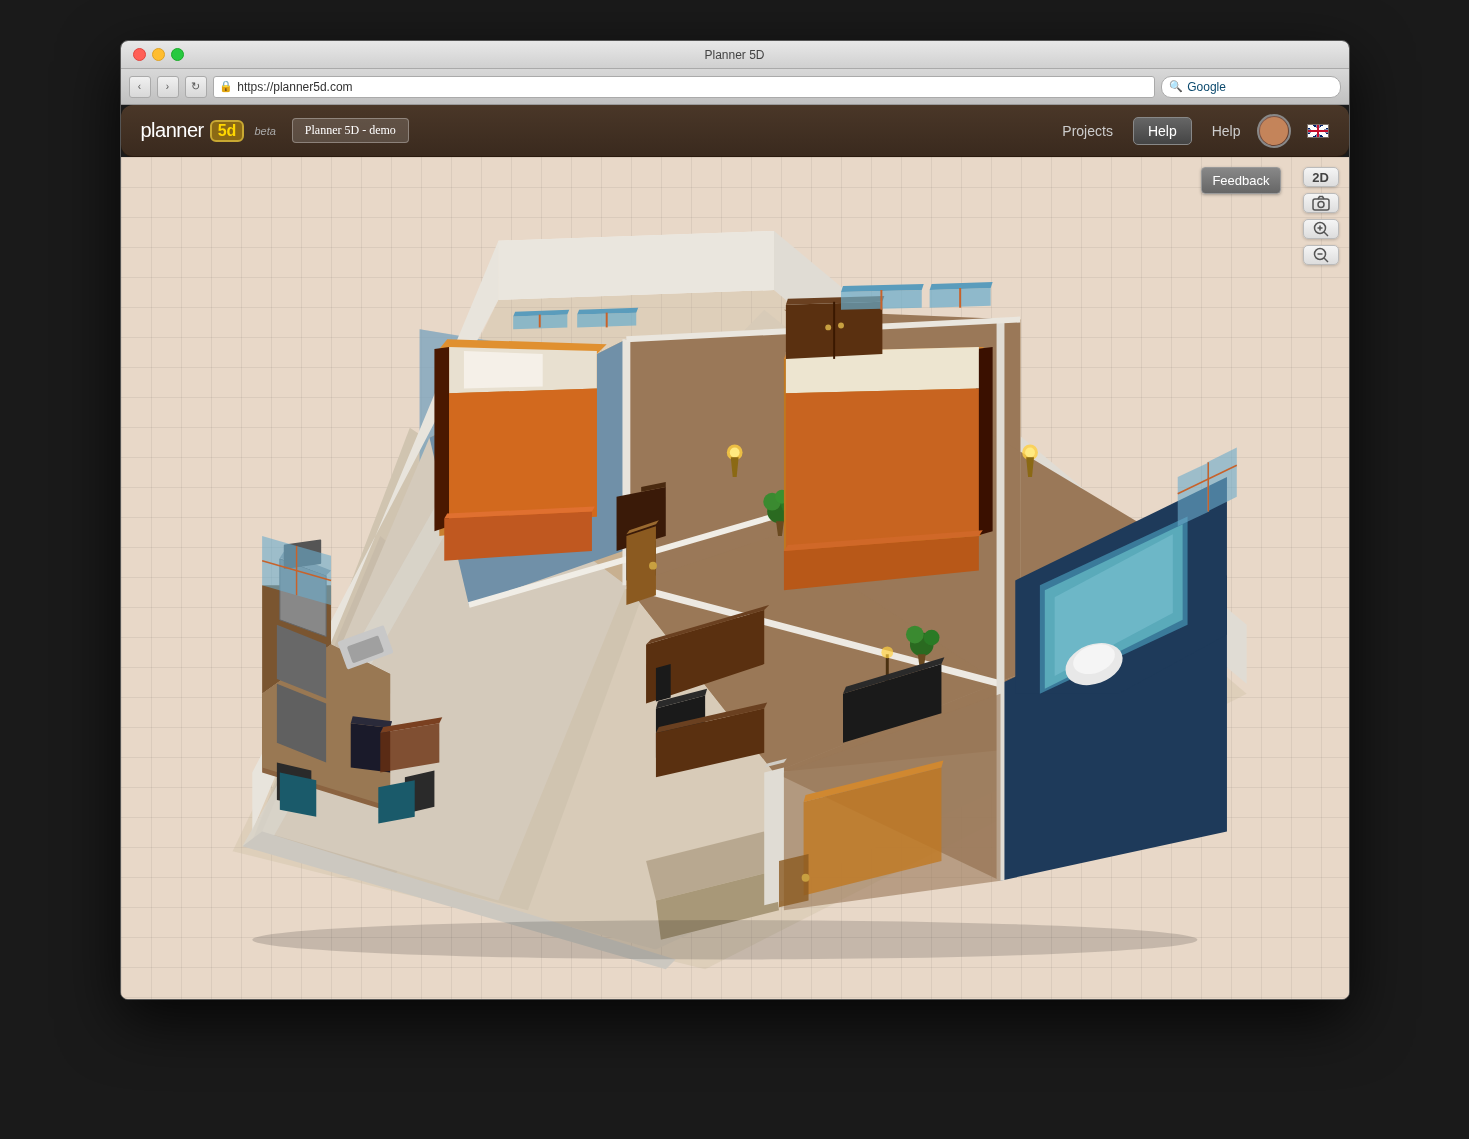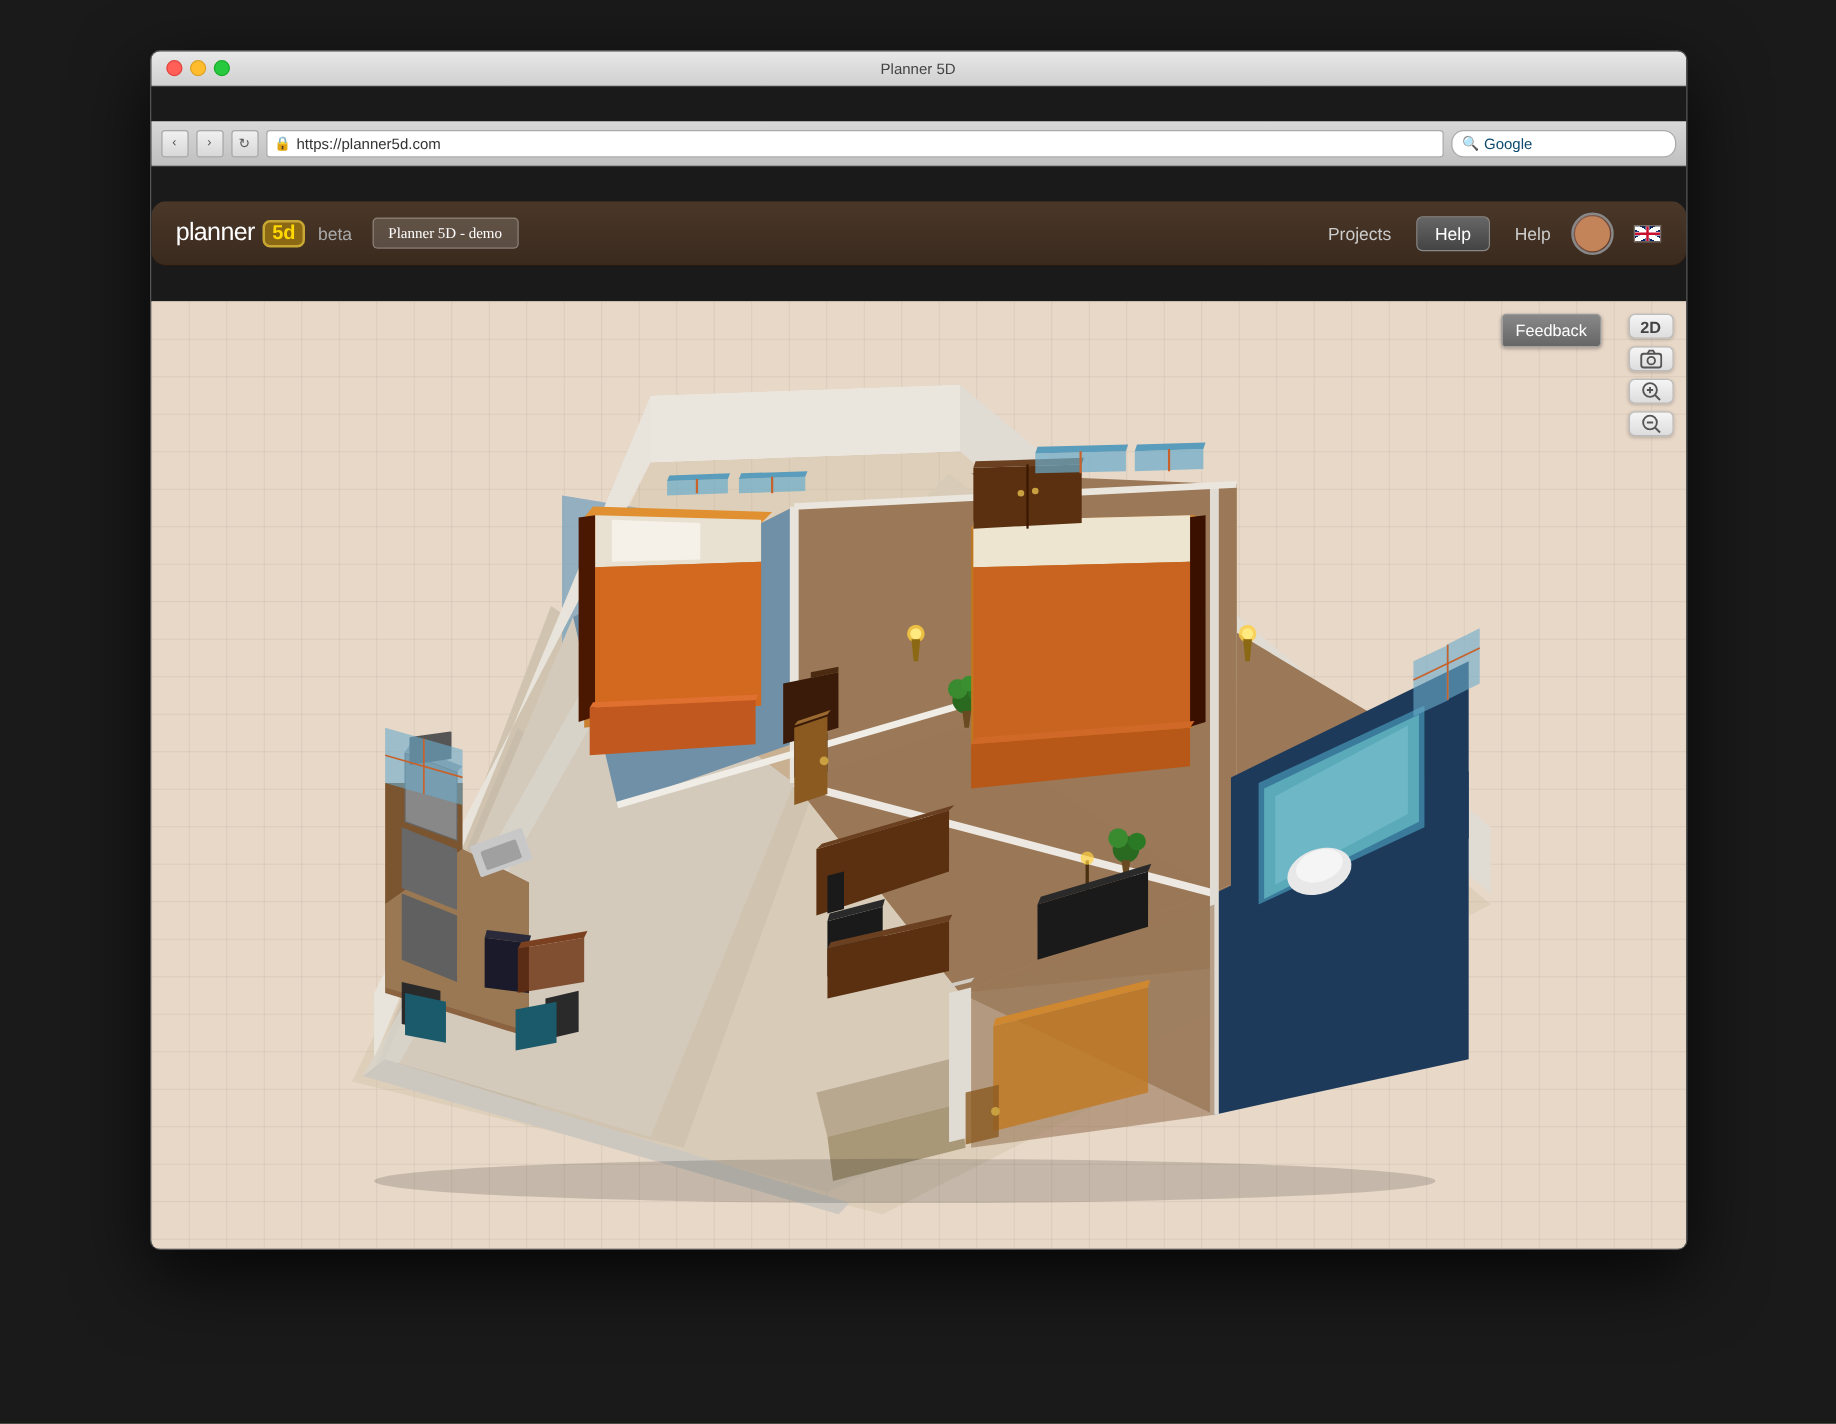--- a/index.html
+++ b/index.html
@@ -15,21 +15,20 @@
     .mac-window {
       width: 1230px;
       height: 960px;
       margin: 40px auto;
       border-radius: 8px;
       box-shadow: 0 20px 60px rgba(0,0,0,0.8);
       overflow: hidden;
       display: flex;
       flex-direction: column;
       border: 1px solid #555;
-      gap: 28px;
     }
 
     
     .title-bar {
       height: 28px;
       background: linear-gradient(to bottom, #e8e8e8, #d0d0d0);
       display: flex;
       align-items: center;
       padding: 0 12px;
       border-bottom: 1px solid #aaa;
@@ -158,22 +157,23 @@
       align-items: flex-end;
       justify-content: center;
     }
     .logo-badge-text {
       color: #ffd700;
       font-size: 16px;
       font-weight: bold;
     }
     .beta-text {
       color: #aaa;
-      font-size: 14px;
+      font-size: 11px;
       margin-left: 4px;
+      font-style: italic;
     }
     .project-name-pill {
       background: rgba(255,255,255,0.15);
       border: 1px solid rgba(255,255,255,0.3);
       border-radius: 4px;
       padding: 4px 12px;
       color: white;
       font-size: 12px;
       font-family: Liberation Serif, serif;
     }

